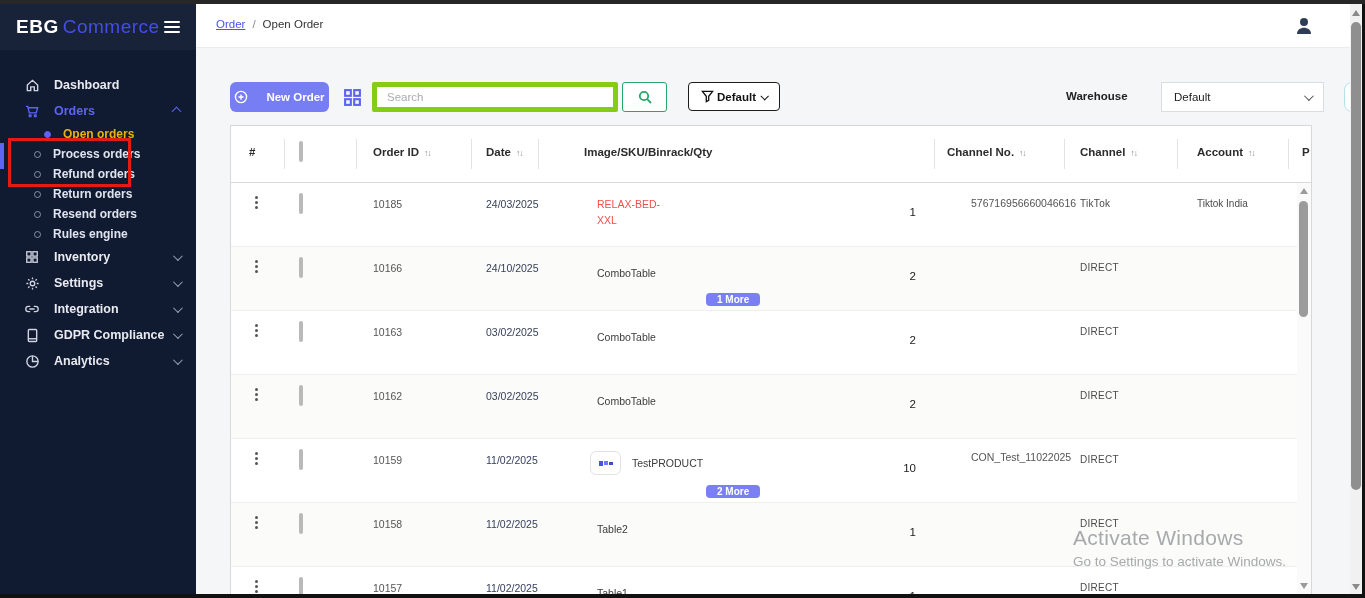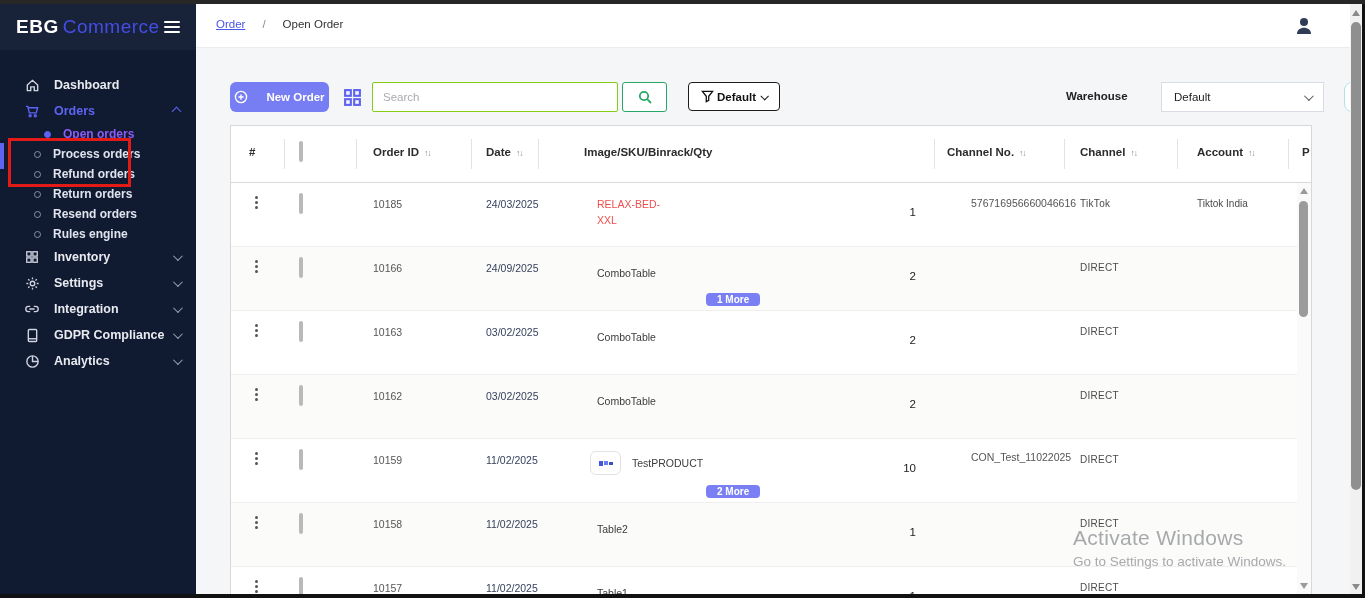--- a/index.html
+++ b/index.html
@@ -18,44 +18,44 @@
   .logo .b1 { color:#fff; font-weight:800; font-size:19px; letter-spacing:.5px; }
   .logo .b2 { color:#444de7; font-weight:400; font-size:19px; letter-spacing:.5px; }
   .burger { margin-left:auto; width:18px; display:flex; flex-direction:column; gap:3px; cursor:pointer; }
   .burger span { display:block; height:2px; background:#fff; border-radius:1px; }
   .nav { padding-top:22px; position:relative; }
   .nav-item { height:26px; display:flex; align-items:center; padding:0 16px 0 24px; color:#e8eaf0; font-size:12.5px; font-weight:600; cursor:pointer; position:relative; }
   .nav-item .ni-icon { width:16px; height:16px; margin-right:14px; display:flex; align-items:center; justify-content:center; color:#cfd4e2; flex:0 0 16px; }
   .nav-item.active, .nav-item.active .ni-icon { color:#5d64f1; }
   .nav-sub { height:20px; display:flex; align-items:center; padding-left:34px; color:#dfe3ee; font-size:12px; font-weight:600; cursor:pointer; }
   .nav-sub .dot { width:7px; height:7px; border-radius:50%; border:1.5px solid #8a93a8; margin-right:12px; flex:0 0 7px; }
-  .nav-sub.active { color:#8b5cf6;padding-left:44px; }
+  .nav-sub.active { color:#eab308;padding-left:44px; }
   .nav-sub.active .dot { background:#5d64f1; border-color:#5d64f1; }
   .chev { width:7px; height:7px; border-right:1.6px solid #9aa3b8; border-bottom:1.6px solid #9aa3b8; display:inline-block; margin-left:auto; }
   .chev.down { transform:rotate(45deg) translateY(-2px); }
   .chev.up { transform:rotate(-135deg); border-color:#5d64f1; }
   .active-bar { position:absolute; left:0; top:93px; width:4px; height:26px; background:#5d64f1; }
   .red-box { position:absolute; left:8px; top:88px; width:123px; height:49px; border:3px solid #e31b17; z-index:20; pointer-events:none; }
 
   
   .topbar { position:absolute; left:196px; top:4px; width:1156px; height:44px; background:#fff; border-bottom:1px solid #ececec; z-index:5; }
-  .crumbs { position:absolute; left:20px; top:14px; font-size:11.5px; display:flex; gap:17px; align-items:center; }
+  .crumbs { position:absolute; left:20px; top:14px; font-size:11.5px; display:flex; gap:7px; align-items:center; }
   .crumb-link { color:#4a54e8; text-decoration:underline; cursor:pointer; }
   .crumb-sep { color:#888; }
   .crumb-cur { color:#333; }
   .user-ico { position:absolute; right:36px; top:10px; width:24px; height:24px; cursor:pointer; }
 
   
   .content { position:absolute; left:196px; top:48px; width:1156px; height:546px; background:#f5f6f8; }
 
   
   .toolbar { position:absolute; left:34px; top:34px; width:1086px; height:30px; }
   .btn-new { position:absolute; left:0; top:0; width:99px; height:30px; background:#777df3; border:none; border-radius:6px; color:#fff; font-weight:700; font-size:11.5px; display:flex; align-items:center; justify-content:center; gap:18px; cursor:pointer; font-family:inherit; }
   .grid-ico { position:absolute; left:113px; top:6px; width:19px; height:19px; cursor:pointer; }
-  .search-box { position:absolute; left:142px; top:0; width:246px; height:30px; border:1px solid #84cc16; background:#fff; border-radius:2px; font-size:11.5px; padding:0 10px; color:#333; font-family:inherit; outline:none; }
+  .search-box { position:absolute; left:142px; top:0; width:246px; height:30px; border:5px solid #84cc16; background:#fff; border-radius:2px; font-size:11.5px; padding:0 10px; color:#333; font-family:inherit; outline:none; }
   .search-box::placeholder { color:#a9abb0; }
   .btn-search { position:absolute; left:392px; top:0; width:45px; height:30px; background:#fff; border:1px solid #27a767; border-radius:3px; display:flex; align-items:center; justify-content:center; cursor:pointer; }
   .btn-filter { position:absolute; left:458px; top:0; width:92px; height:29px; background:#fff; border:1.5px solid #1c1c1c; border-radius:4px; display:flex; align-items:center; justify-content:center; gap:3px; font-size:11.5px; font-weight:700; color:#111; cursor:pointer; font-family:inherit; }
   .btn-filter .chev2 { width:6px; height:6px; border-right:1.4px solid #111; border-bottom:1.4px solid #111; transform:rotate(45deg) translateY(-1px); margin-left:2px; }
   .wh-label { position:absolute; left:836px; top:8px; font-size:11.5px; font-weight:700; color:#222; }
   .sel { position:absolute; top:0; height:30px; background:#fff; display:flex; align-items:center; justify-content:space-between; padding:0 12px; font-size:11.5px; color:#222; cursor:pointer; }
   .sel .chev2 { width:7px; height:7px; border-right:1.5px solid #555; border-bottom:1.5px solid #555; transform:rotate(45deg) translateY(-2px); }
   .sel-wh { left:931px; width:163px; border:1px solid #d9dce2; }
   .sel-exp { left:1114px; width:164px; border:1px solid #b5e0ee; border-radius:8px; }
 
@@ -323,21 +323,21 @@
         </div>
 
         <div class="row alt" style="top:64px">
           <span class="kebab">
               <i></i>
               <i></i>
               <i></i>
             </span>
           <span class="c-check"><span class="checkbox"></span></span>
           <span class="cell c-id">10166</span>
-          <span class="cell c-date">24/09/2025</span>
+          <span class="cell c-date">24/10/2025</span>
           <span class="cell c-sku">ComboTable</span>
           <span class="cell c-qty">2</span>
           <span class="cell c-channel">DIRECT</span>
           <span class="badge">1 More</span>
         </div>
 
         <div class="row" style="top:128px">
           <span class="kebab">
               <i></i>
               <i></i>

